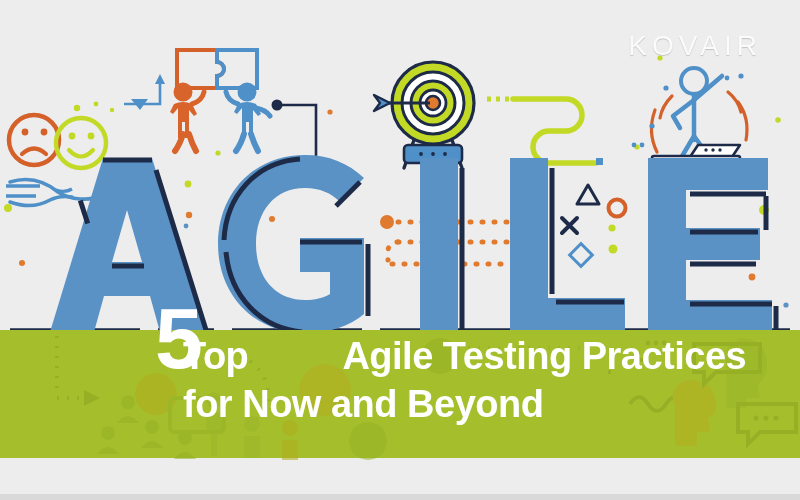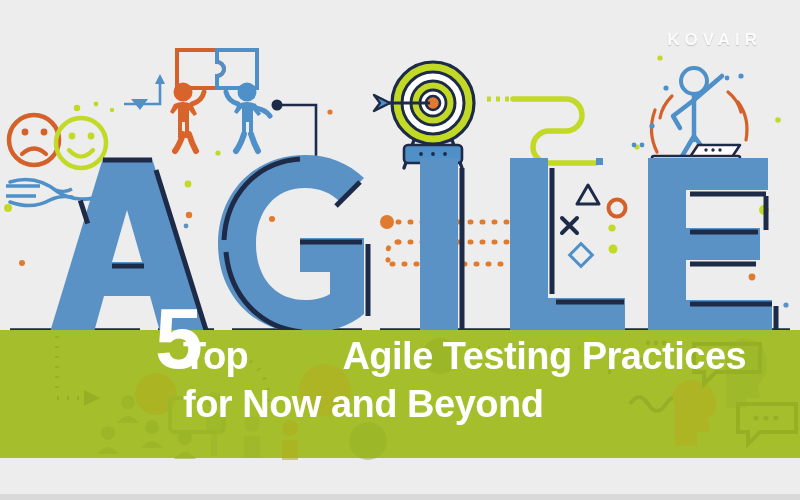--- a/index.html
+++ b/index.html
@@ -5,21 +5,21 @@
   html,body{margin:0;padding:0;background:#ffffff;}
   body{font-family:"Liberation Sans",sans-serif;}
   #stage{position:relative;width:800px;height:500px;overflow:hidden;background:#ededed;}
   #stage::before{content:"";position:absolute;left:0;top:0;width:800px;height:4px;background:#d8d8d8;}
   #stage::after{content:"";position:absolute;left:0;bottom:0;width:800px;height:6px;background:#d9d9d9;}
   .layer{position:absolute;left:0;top:0;width:800px;height:500px;}
   svg{display:block;}
   .brand{
     position:absolute;right:38px;top:30px;
     font-family:"Liberation Sans",sans-serif;
-    font-size:17px;font-weight:bold;letter-spacing:5px;
+    font-size:28px;font-weight:normal;letter-spacing:5px;
     color:#fbfbfb;text-shadow:0 1px 1px rgba(160,160,160,.55);
     user-select:none;
   }
   .banner-text{
     position:absolute;left:0;top:317px;width:692px;height:130px;
     pointer-events:none;
   }
   .line{
     position:absolute;color:#ffffff;font-weight:bold;
     font-family:"Liberation Sans",sans-serif;

